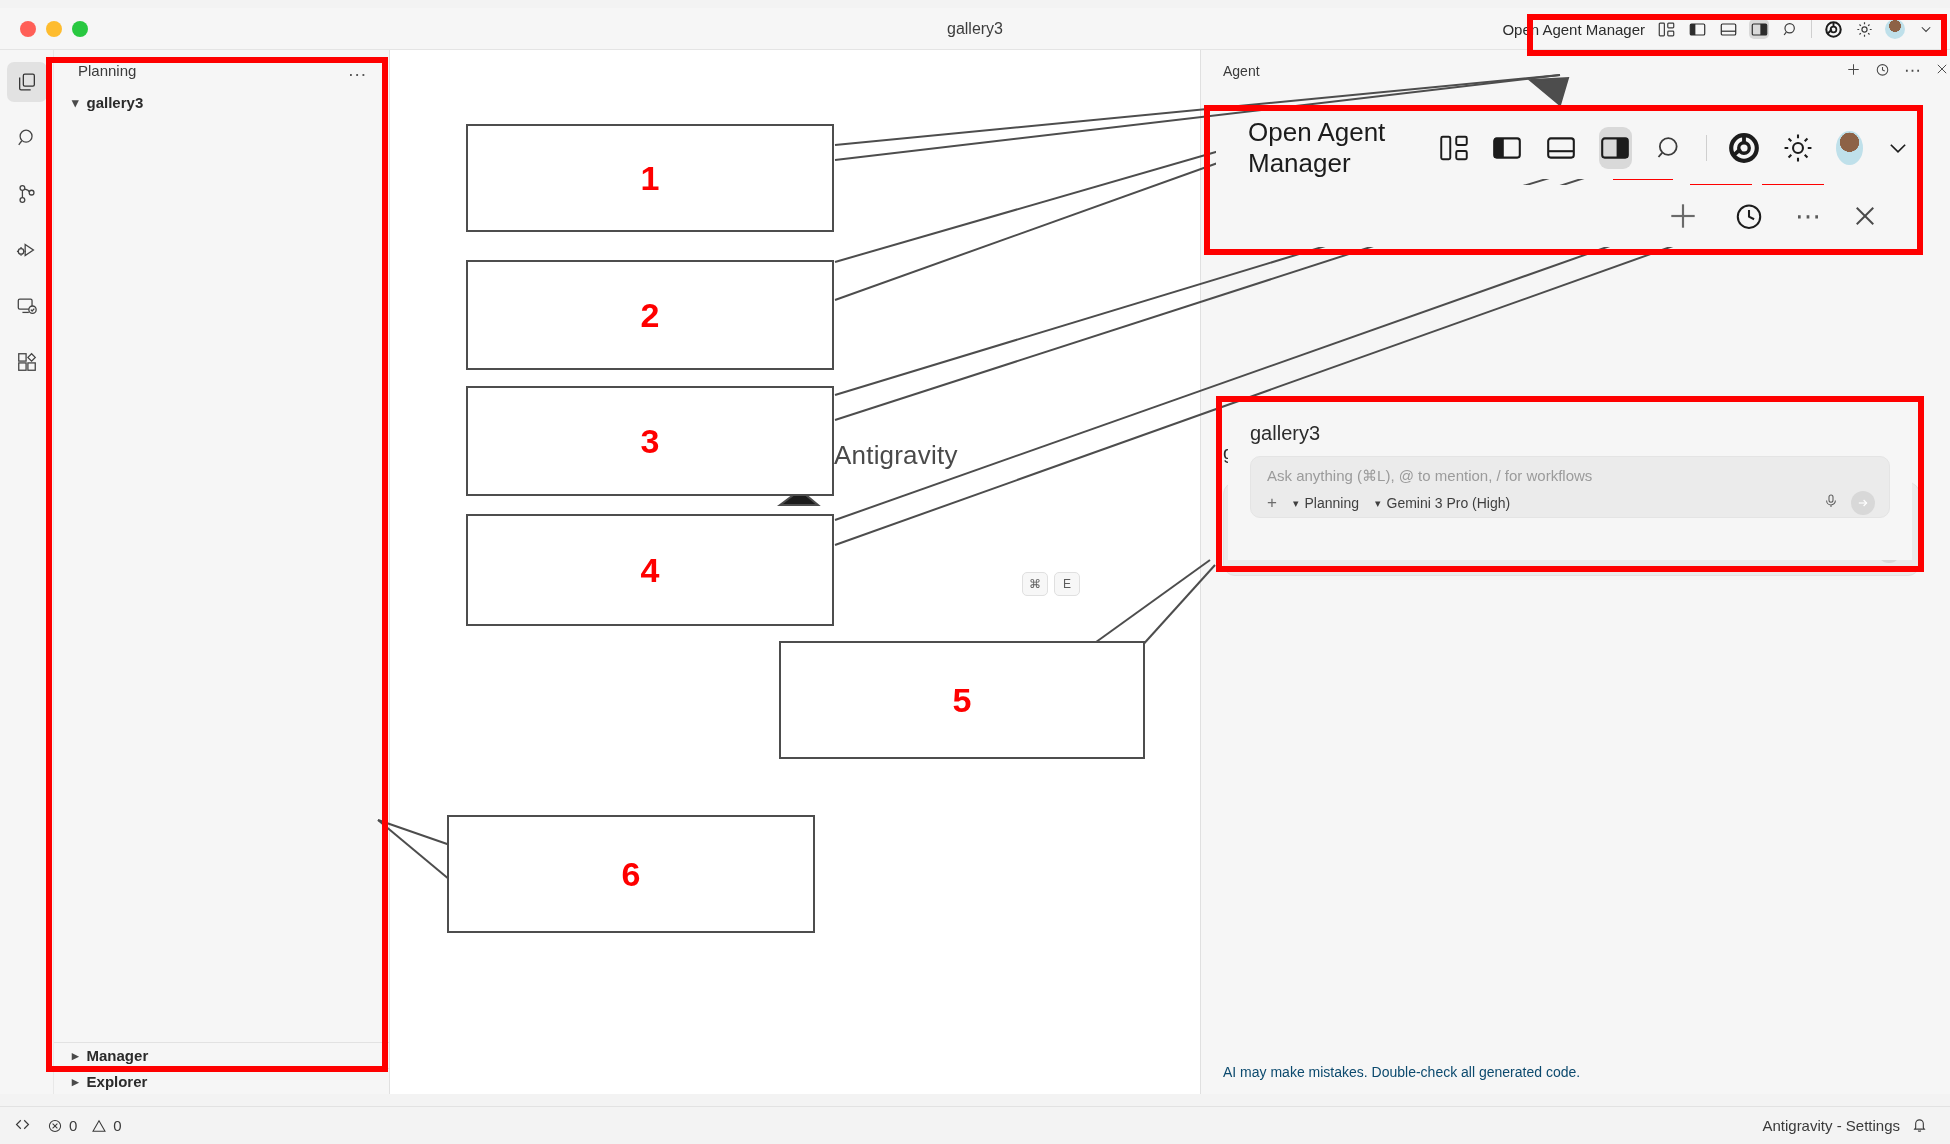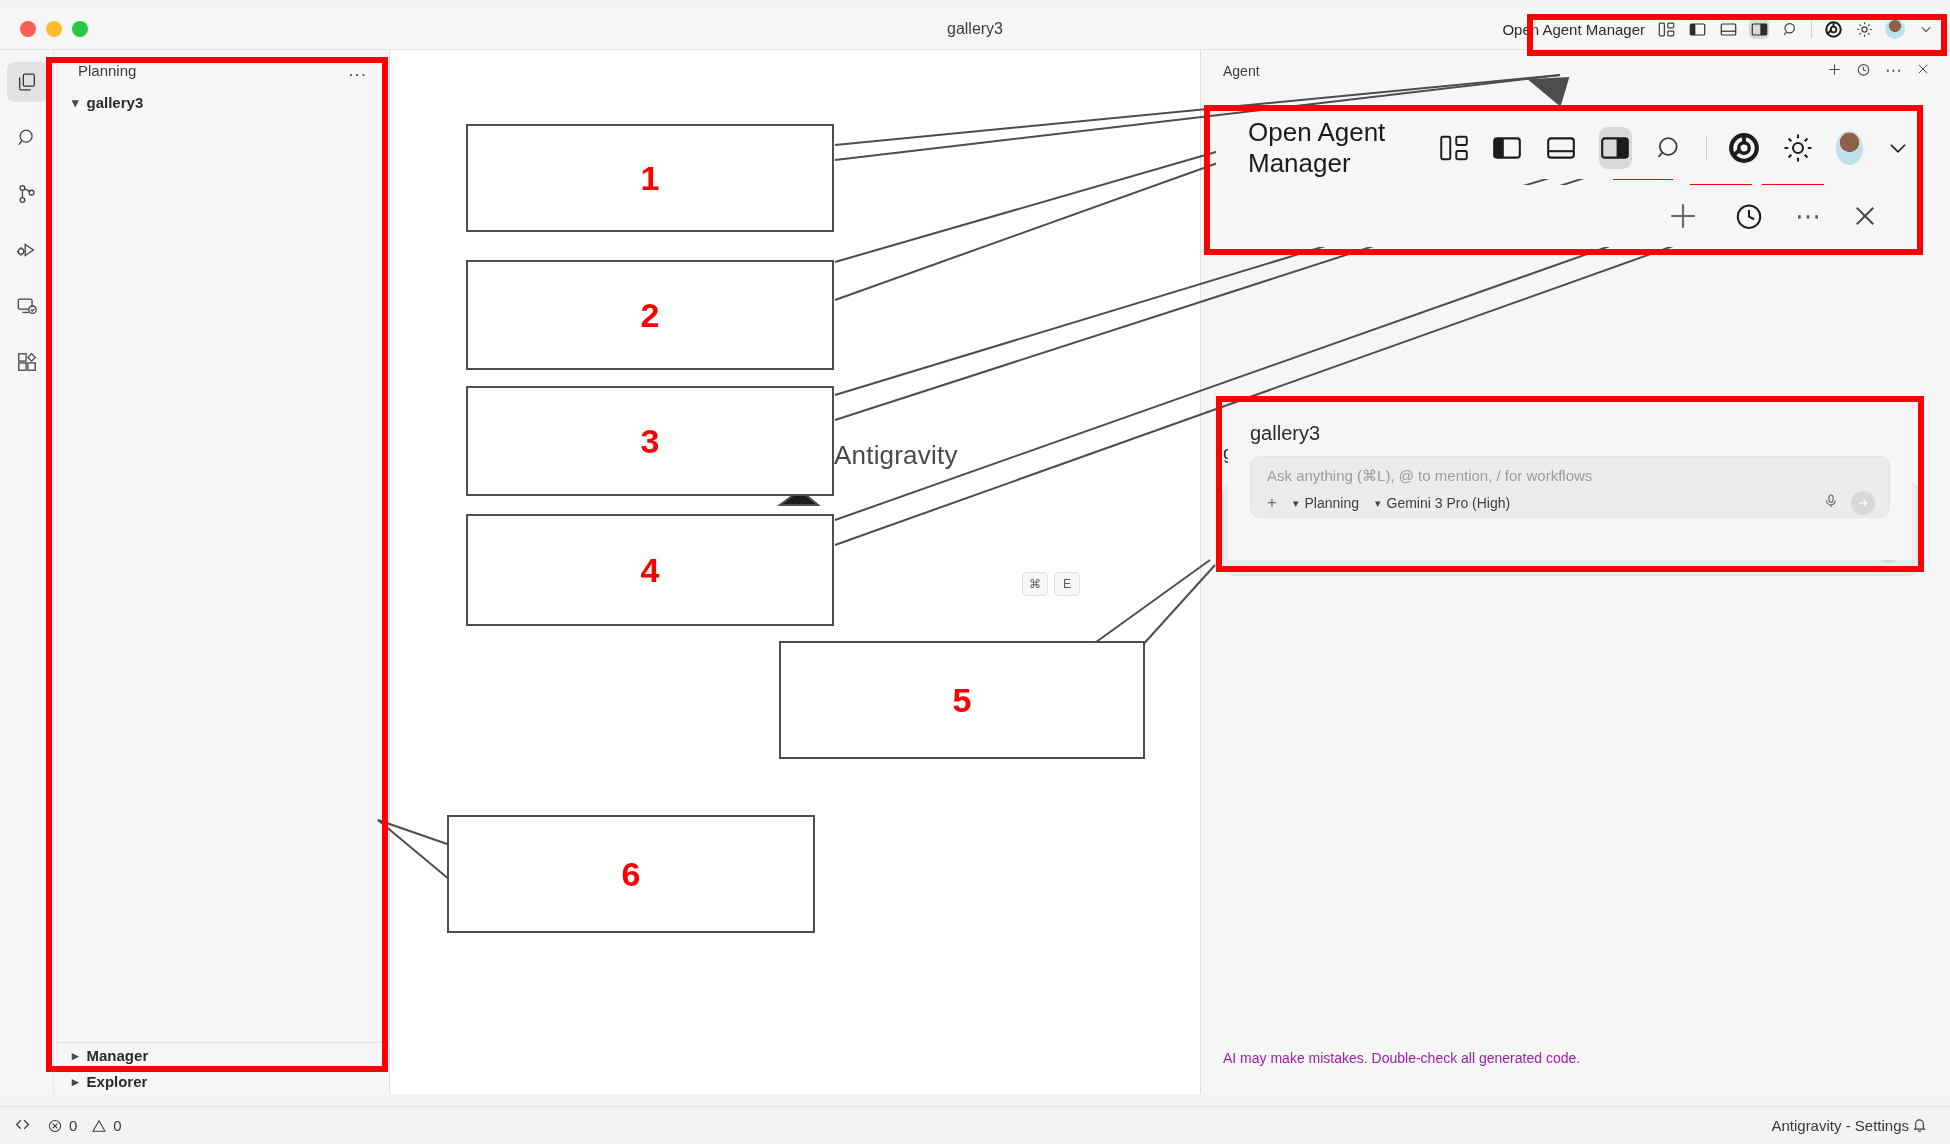--- a/index.html
+++ b/index.html
@@ -91,21 +91,21 @@
     display:flex; align-items:center; justify-content:center;
   }
 
   
   .agent {
     position:absolute; left:1200px; top:50px; width:750px; height:1044px;
     background:#f6f6f6; border-left:1px solid #e0e0e0;
   }
   .agent-head {
     height:42px; display:flex; align-items:center; justify-content:space-between;
-    padding:0 20px 0 22px;
+    padding:0 1px 0 22px;
   }
   .agent-title { font-size:14px; color:#3b3b3b; }
   .agent-actions { display:flex; align-items:center; gap:14px; color:#4a4a4a; }
   .agent-body { position:absolute; left:0; top:42px; width:100%; bottom:0; }
   .convo-name {
     position:absolute; left:22px; top:350px; font-size:19px; color:#2b2b2b;
   }
   .composer {
     position:absolute; left:22px; right:30px; top:390px;
     background:#ebebeb; border:1px solid #e2e2e2; border-radius:12px;
@@ -113,33 +113,33 @@
   }
   .composer .ph { font-size:15px; color:#9a9a9a; margin-bottom:22px; }
   .composer-row { display:flex; align-items:center; gap:18px; color:#4a4a4a; font-size:14px; }
   .pill { display:flex; align-items:center; gap:6px; color:#3f3f3f; font-size:14px; }
   .spacer { flex:1; }
   .send-btn {
     width:24px; height:24px; border-radius:50%; background:#d8d8d8;
     display:flex; align-items:center; justify-content:center; color:#fff;
   }
   .agent-foot {
-    position:absolute; left:22px; bottom:28px; font-size:14px; color:#a21caf;
+    position:absolute; left:22px; bottom:14px; font-size:14px; color:#0c4a6e;
   }
 
   
   .statusbar {
     position:absolute; left:0; bottom:0; width:1950px; height:38px;
     background:#f3f3f3; border-top:1px solid #e2e2e2;
     display:flex; align-items:center; justify-content:space-between;
     padding:0 22px 0 14px; font-size:15px; color:#3a3a3a;
   }
   .sb-left { display:flex; align-items:center; gap:16px; }
   .sb-group { display:flex; align-items:center; gap:6px; }
-  .sb-right { display:flex; align-items:center; gap:2px; }
+  .sb-right { display:flex; align-items:center; gap:11px; }
 
   
   .overlay { position:absolute; left:0; top:0; width:1950px; height:1144px; pointer-events:none; }
   .hl {
     position:absolute; border:6px solid #fe0000; box-sizing:border-box;
   }
   .callout {
     position:absolute; background:#ffffff; border:2px solid #4d4d4d;
     display:flex; align-items:center; justify-content:center;
     color:#fe0000; font-size:34px; font-weight:bold;

